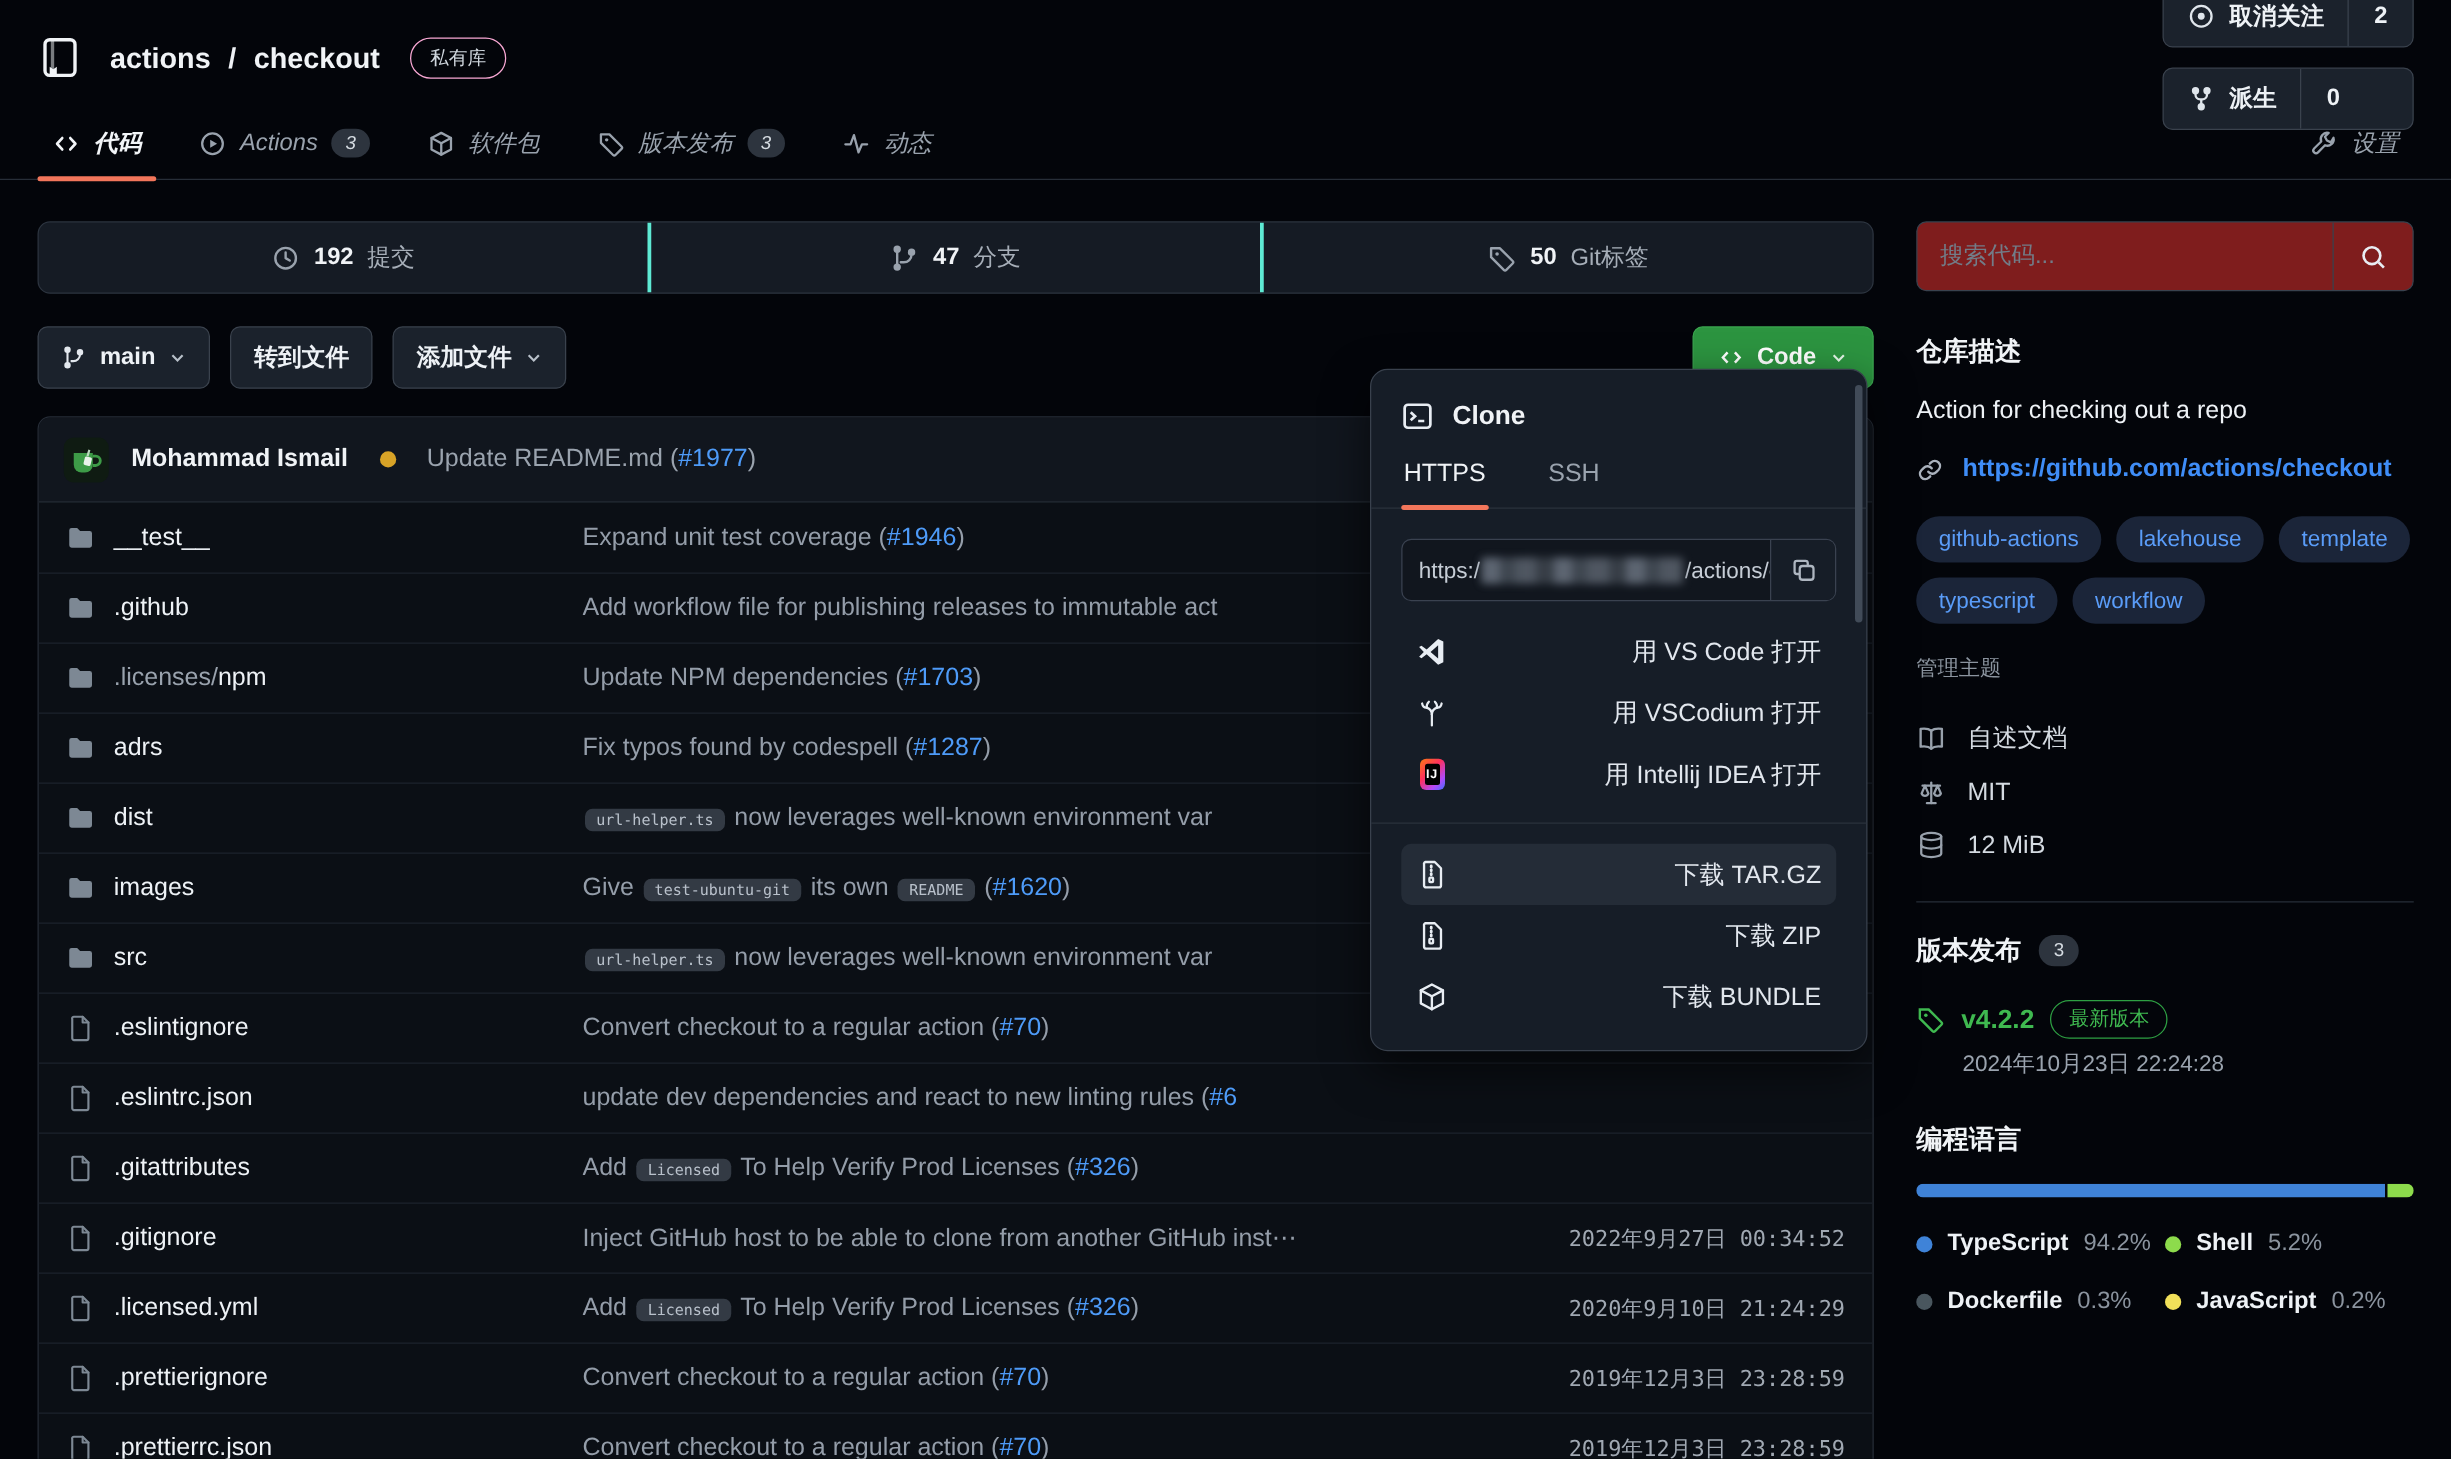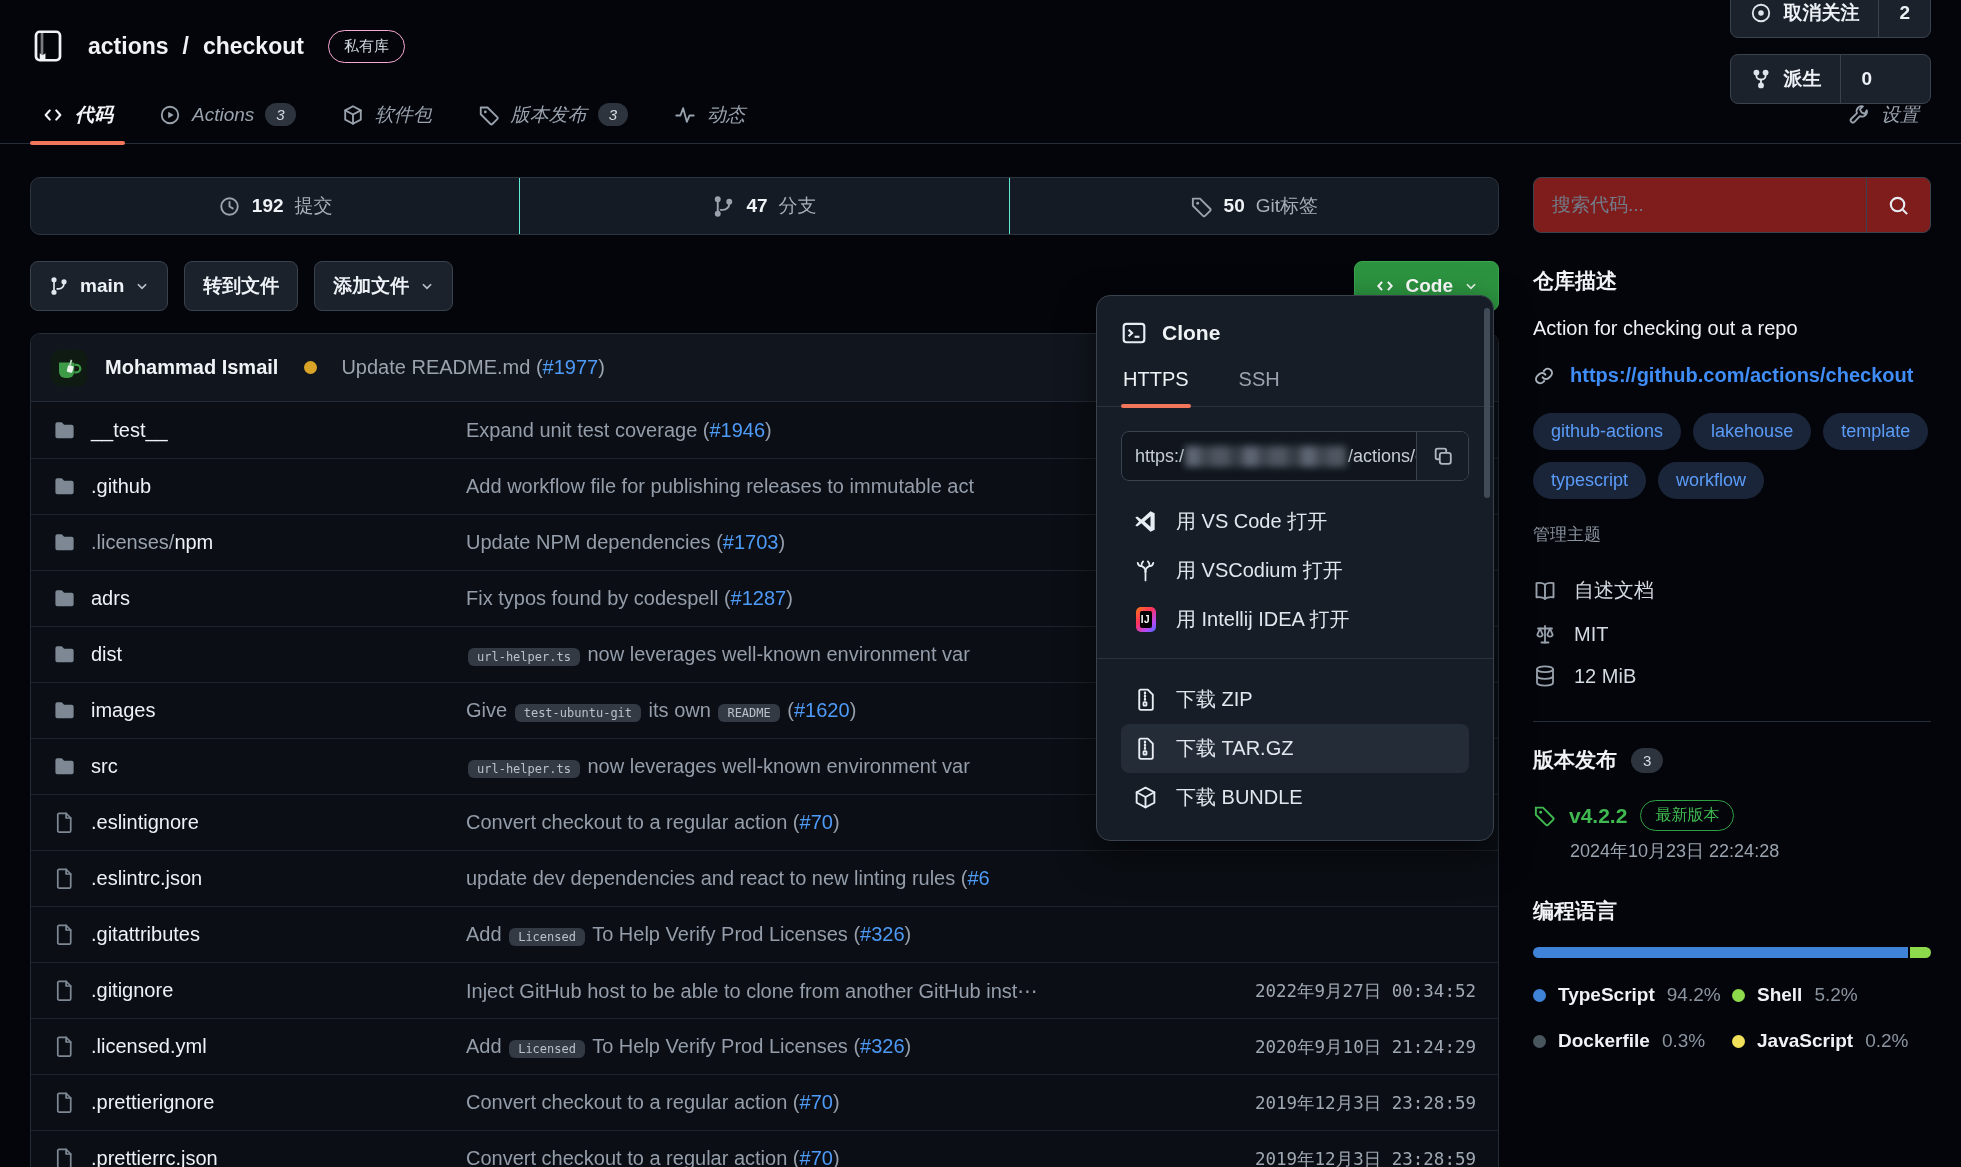--- a/index.html
+++ b/index.html
@@ -35,21 +35,21 @@
   .tab.settings { margin-left:auto; margin-right:0; }
 
   
   .main { display:flex; padding:33px 30px 0 30px; gap:34px; align-items:flex-start; }
   .col-left { width:1469px; flex:none; }
   .col-right { flex:1; }
 
   
   .stats { display:flex; height:58px; background:#151b24; border:1px solid #2c343f; border-radius:10px; overflow:hidden; }
   .stat { flex:1; display:flex; align-items:center; justify-content:center; gap:11px; font-size:19px; color:#a6aeb8; cursor:pointer; }
-  .stat + .stat { border-left:1px solid #5eead4; }
+  .stat + .stat { border-left:3px solid #5eead4; }
   .stat .ic { width:23px; height:23px; color:#99a2ad; }
   .stat b { color:#f0f3f6; font-size:19px; }
 
   
   .controls { display:flex; align-items:center; margin-top:26px; gap:16px; }
   .btn { display:flex; align-items:center; gap:11px; background:#1b222c; border:1px solid #3a424d; border-radius:8px; height:50px; padding:0 18px; font-size:19px; font-weight:bold; color:#eef2f6; cursor:pointer; }
   .btn .ic { width:20px; height:20px; color:#e3e8ee; }
   .btn .caret { width:14px; height:14px; color:#b8c0c9; }
   .btn-green { margin-left:auto; background:#2c9440; border:1px solid #3ba54f; color:#fff; padding:0 20px; }
   .btn-green .ic { color:#fff; }
@@ -85,21 +85,21 @@
   .ctab.active { color:#f0f3f6; }
   .ctab.active::after { content:""; position:absolute; left:0; right:0; bottom:-2px; height:4px; border-radius:3px; background:#f2765b; }
   .clone-input { display:flex; margin-top:24px; border:1px solid #3a4250; border-radius:8px; overflow:hidden; background:#11161e; height:50px; }
   .clone-url { flex:1; display:flex; align-items:center; padding:0 13px; font-size:18px; color:#c6cdd6; white-space:nowrap; overflow:hidden; cursor:text; }
   .blurred { display:inline-block; width:162px; height:21px; margin:0 1px; border-radius:2px; flex:none;
     background:repeating-linear-gradient(90deg,#6a7380 0 15px,#474f59 15px 27px,#5a626d 27px 44px,#3e454e 44px 58px);
     filter:blur(3.5px); opacity:.85; }
   .copy-btn { width:52px; flex:none; border-left:1px solid #3a4250; display:flex; align-items:center; justify-content:center; color:#aeb6c0; background:#161d27; cursor:pointer; }
   .copy-btn .ic { width:22px; height:22px; }
   .dd-list { margin-top:16px; }
-  .dd-item { display:flex; align-items:center; gap:18px; padding:11px 12px; border-radius:8px; font-size:20px; color:#e2e7ee; cursor:pointer; }
+  .dd-item { display:flex; align-items:center; gap:18px; padding:11px 12px; border-radius:8px; font-size:20px; color:#e2e7ee; cursor:pointer;justify-content:space-between; }
   .dd-item.hl { background:#242c37; }
   .dd-item .ic { width:25px; height:25px; color:#e8edf3; }
   .dd-div { height:1px; background:#2a323d; margin:14px -24px; }
   .ij-box { width:20px; height:25px; border-radius:5px; position:relative; flex:none;
     background:linear-gradient(135deg,#f97a12,#fe315d 40%,#b249f8 75%,#3f6fff); }
   .ij-box::after { content:""; position:absolute; inset:4px; background:#000; border-radius:2px; }
   .ij-box i { position:absolute; inset:0; z-index:1; font-style:normal; font-weight:bold; font-size:10px; color:#fff; display:flex; align-items:center; justify-content:center; letter-spacing:.5px; }
 
   
   .search-box { display:flex; height:56px; border:1px solid #39424e; border-radius:8px; overflow:hidden; background:#7f1d1d; }
@@ -692,39 +692,39 @@
         <span class="ic">
           <span class="ij-box">
             <i>IJ</i>
           </span>
         </span>
         <span>用 Intellij IDEA 打开</span>
       </div>
     </div>
   <div class="dd-div"></div>
   <div class="dd-list" id="download-items">
-      <div class="dd-item">
+      <div class="dd-item hl">
         <span class="ic">
           <svg viewBox="0 0 24 24" fill="none" stroke="currentColor" stroke-width="1.8" stroke-linecap="round" stroke-linejoin="round">
             <path d="M7 2.5h7.2L19 7.3v13.2a1.5 1.5 0 0 1-1.5 1.5h-10A1.5 1.5 0 0 1 6 20.5v-16A1.5 1.5 0 0 1 7.5 2.5z"></path>
             <path d="M11.5 5.5v.8M11.5 8.5v.8M11.5 11.5v.8" stroke-width="2.2"></path>
             <rect x="10.1" y="14.5" width="2.8" height="3.4" rx=".6"></rect>
           </svg>
         </span>
-        <span>下载 ZIP</span>
-      </div>
-      <div class="dd-item hl">
+        <span>下载 TAR.GZ</span>
+      </div>
+      <div class="dd-item">
         <span class="ic">
           <svg viewBox="0 0 24 24" fill="none" stroke="currentColor" stroke-width="1.8" stroke-linecap="round" stroke-linejoin="round">
             <path d="M7 2.5h7.2L19 7.3v13.2a1.5 1.5 0 0 1-1.5 1.5h-10A1.5 1.5 0 0 1 6 20.5v-16A1.5 1.5 0 0 1 7.5 2.5z"></path>
             <path d="M11.5 5.5v.8M11.5 8.5v.8M11.5 11.5v.8" stroke-width="2.2"></path>
             <rect x="10.1" y="14.5" width="2.8" height="3.4" rx=".6"></rect>
           </svg>
         </span>
-        <span>下载 TAR.GZ</span>
+        <span>下载 ZIP</span>
       </div>
       <div class="dd-item">
         <span class="ic">
           <svg viewBox="0 0 24 24" fill="none" stroke="currentColor" stroke-width="1.8" stroke-linecap="round" stroke-linejoin="round">
             <path d="M12 2.5 3.5 7v10L12 21.5 20.5 17V7z"></path>
             <path d="M3.5 7 12 11.5 20.5 7"></path>
             <path d="M12 11.5v10"></path>
           </svg>
         </span>
         <span>下载 BUNDLE</span>

